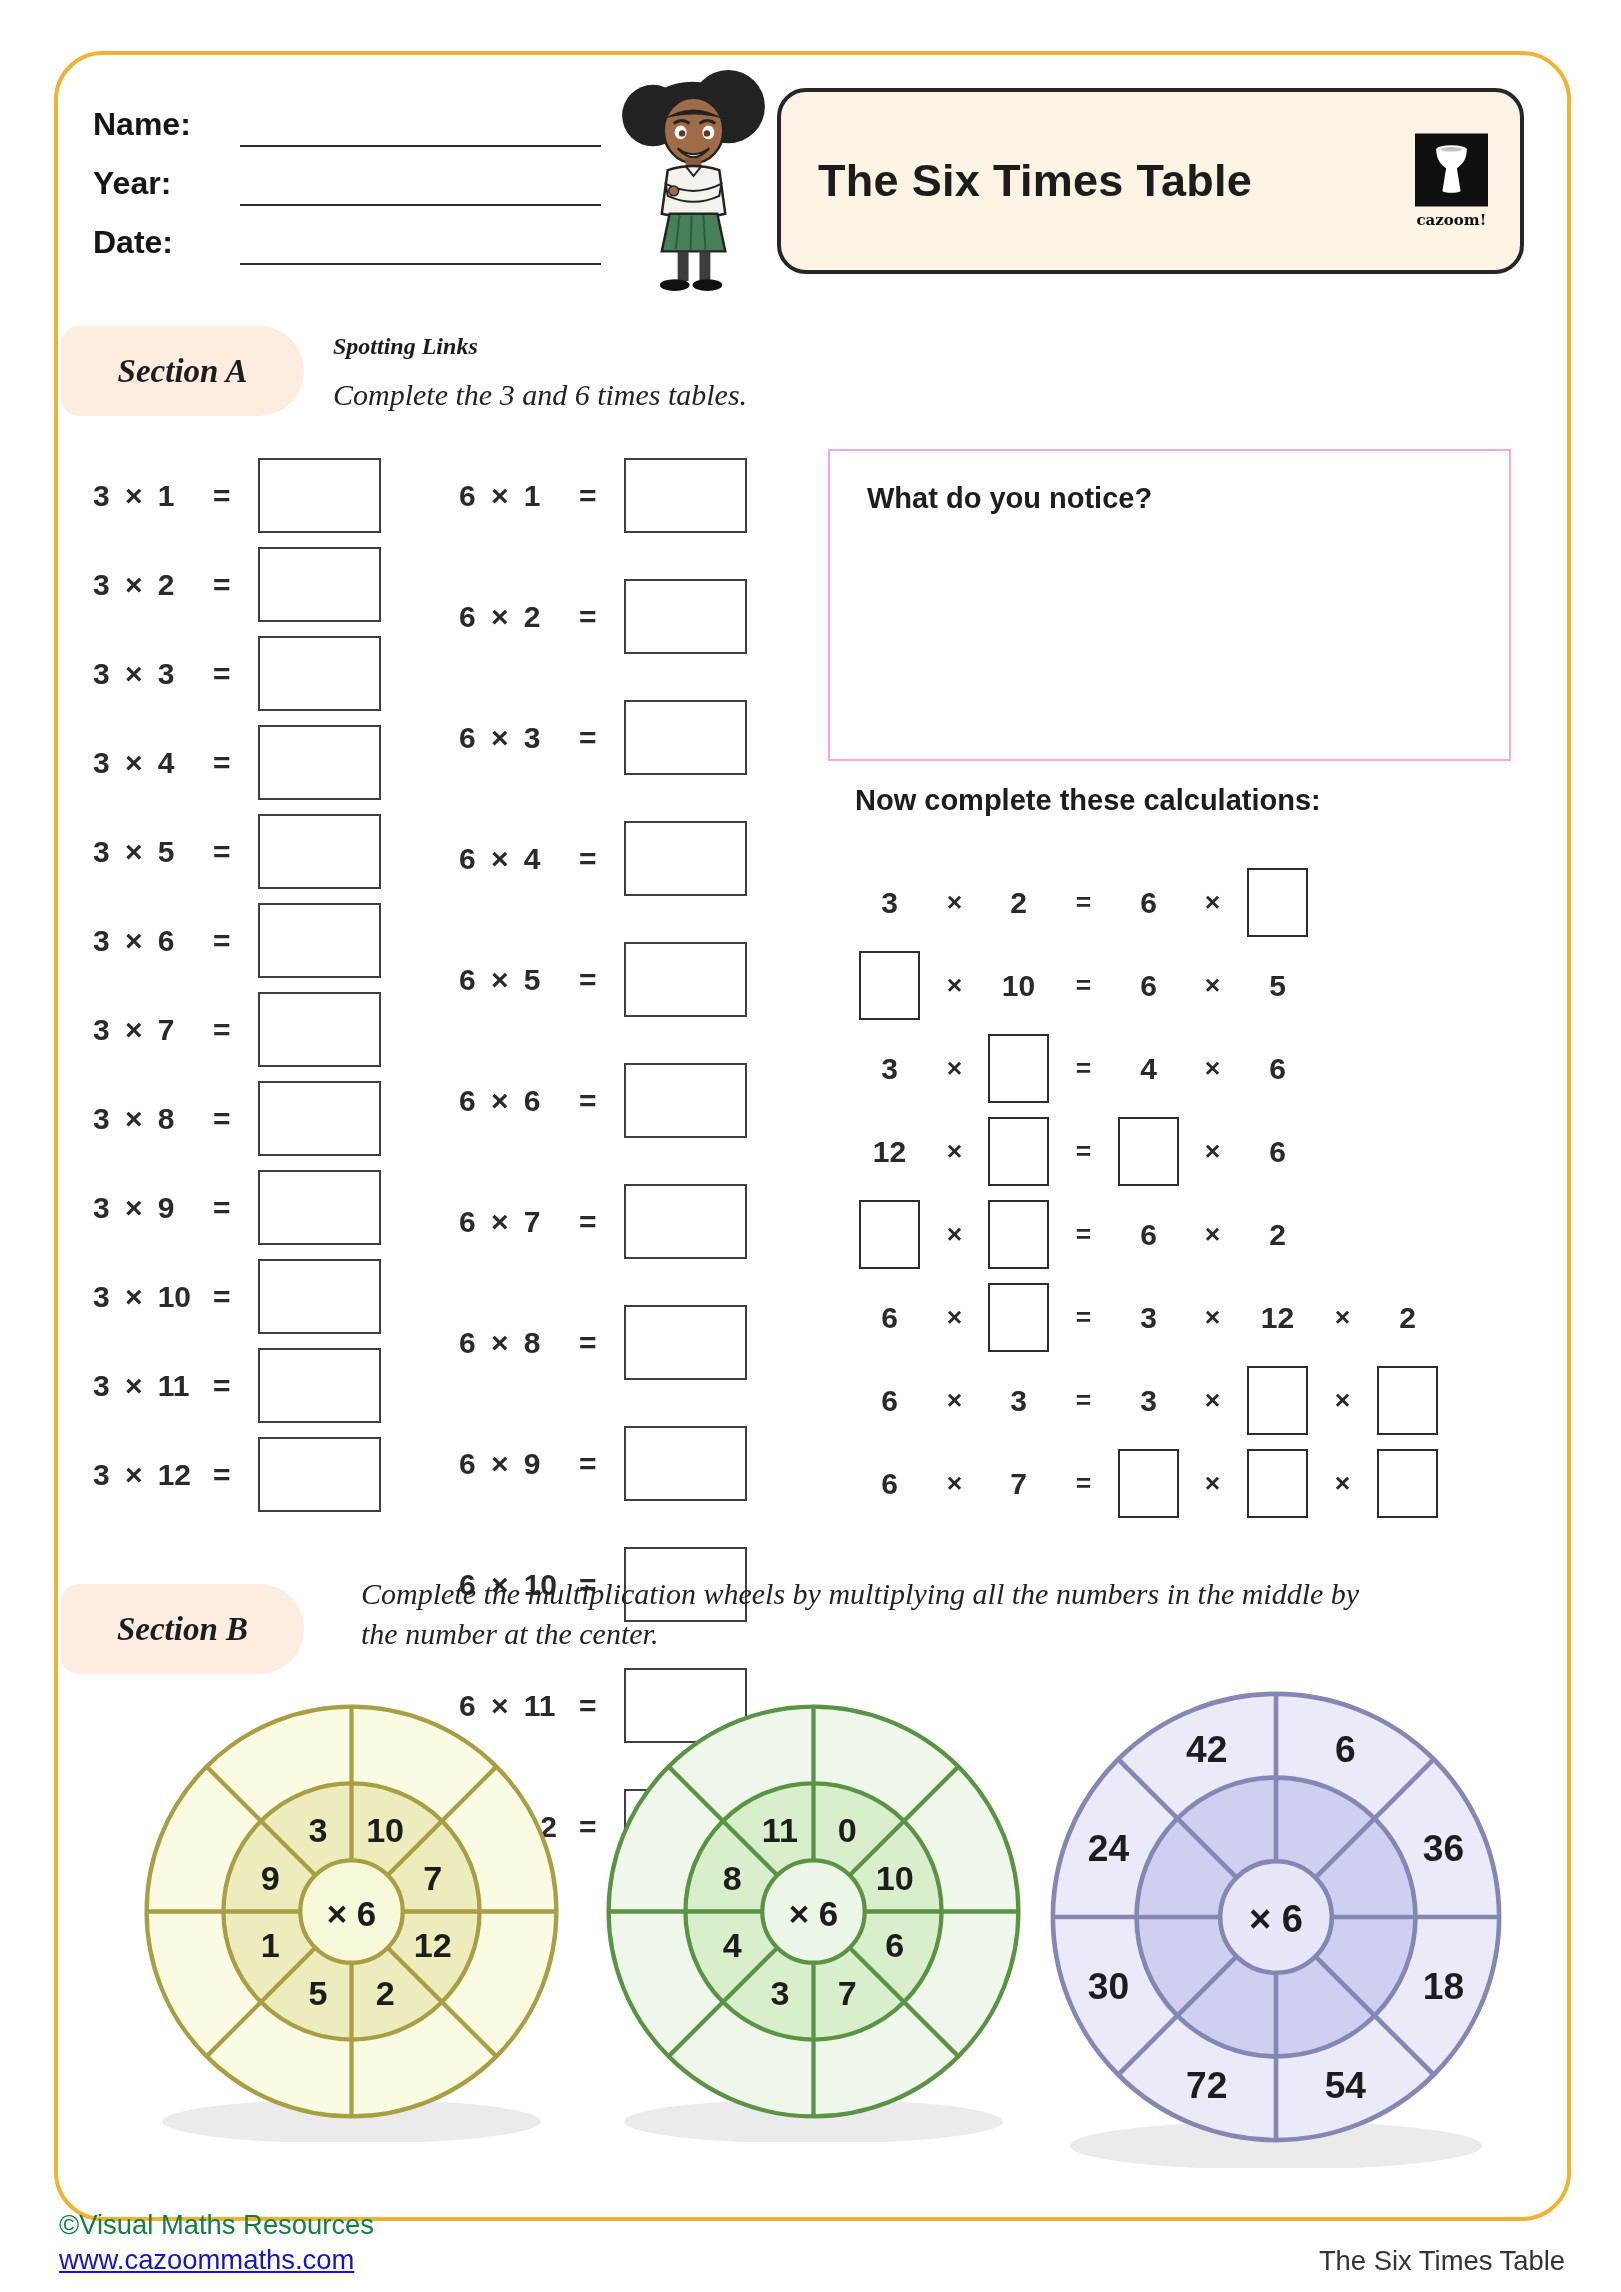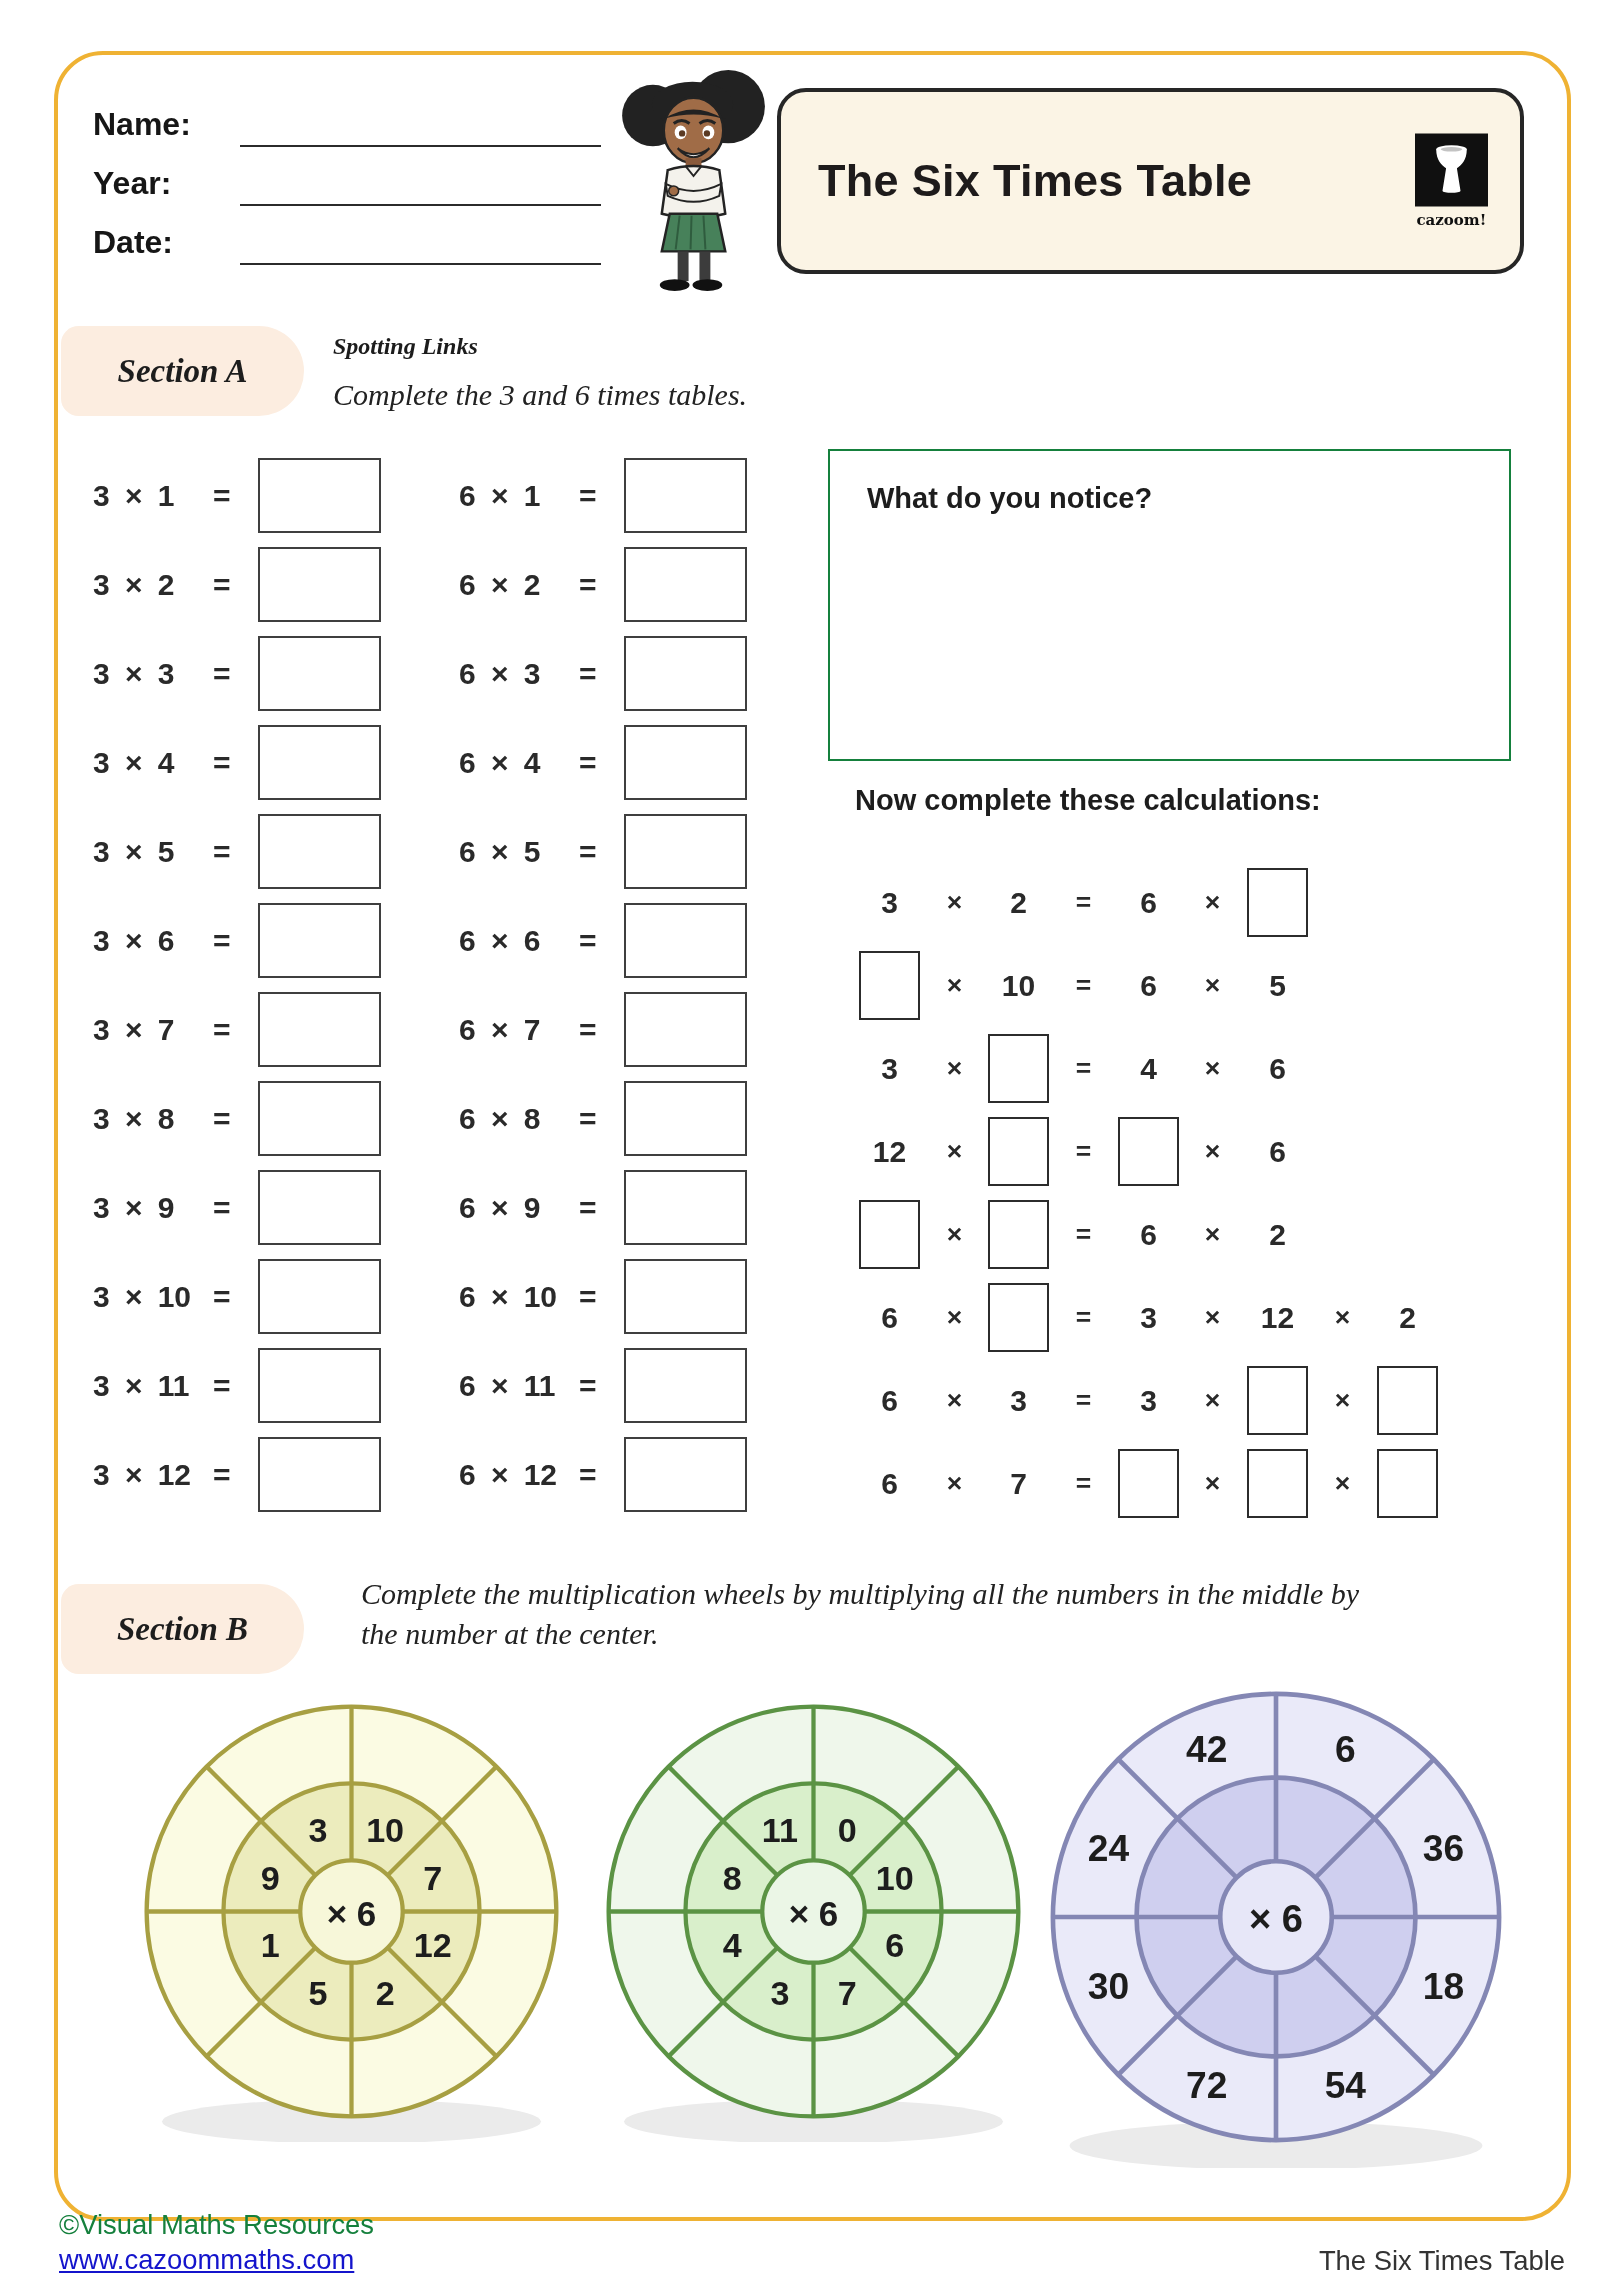--- a/index.html
+++ b/index.html
@@ -29,28 +29,28 @@
   .badge-b{top:1584px;}
   .sec-heading{position:absolute;left:333px;top:333px;font-family:"Liberation Serif",serif;
                font-style:italic;font-weight:bold;font-size:24px;color:#1c1c1c;}
   .sec-instr{position:absolute;left:333px;top:378px;font-family:"Liberation Serif",serif;
              font-style:italic;font-size:30px;color:#222;}
   .sec-instr-b{position:absolute;left:333px;top:1574px;width:1010px;font-family:"Liberation Serif",serif;
                font-style:italic;font-size:30px;line-height:40px;color:#222;margin-left:28px;}
   
   .tt-col{position:absolute;top:451px;display:flex;flex-direction:column;}
   .tt-col-a{left:93px;}
-  .tt-col-b{left:459px;}
+  .tt-col-b{left:459px;gap:32px;}
   .tt-row{height:89px;display:flex;align-items:center;}
   .tt-label{width:120px;font-size:30px;font-weight:600;word-spacing:6.9px;color:#2a2a2a;}
   .tt-eq{width:45px;font-size:30px;font-weight:bold;color:#2a2a2a;}
   .tt-box{width:123px;height:75px;border:2px solid #3f3f3f;background:#fff;box-sizing:border-box;}
   
   .notice-box{position:absolute;left:828px;top:449px;width:683px;height:312px;
-              border:2px solid #15803d;background:#fff;box-sizing:border-box;}
+              border:2px solid #f9a8d4;background:#fff;box-sizing:border-box;}
   .notice-label{position:absolute;left:37px;top:31px;font-size:29px;font-weight:bold;color:#1d1d1d;}
   .calc-head{position:absolute;left:855px;top:784px;font-size:29px;font-weight:bold;color:#1d1d1d;}
   .calc-wrap{position:absolute;left:857px;top:861px;width:598px;}
   .calc-row{position:relative;height:83px;}
   .calc-cell{position:absolute;top:0;height:100%;width:65px;display:flex;
              align-items:center;justify-content:center;}
   .calc-num{font-size:30px;font-weight:600;color:#2a2a2a;}
   .calc-op{font-size:26.5px;font-weight:600;color:#2a2a2a;}
   .calc-box{width:61px;height:69px;border:2.9px solid #2c2c2c;background:#fff;box-sizing:border-box;}
   

